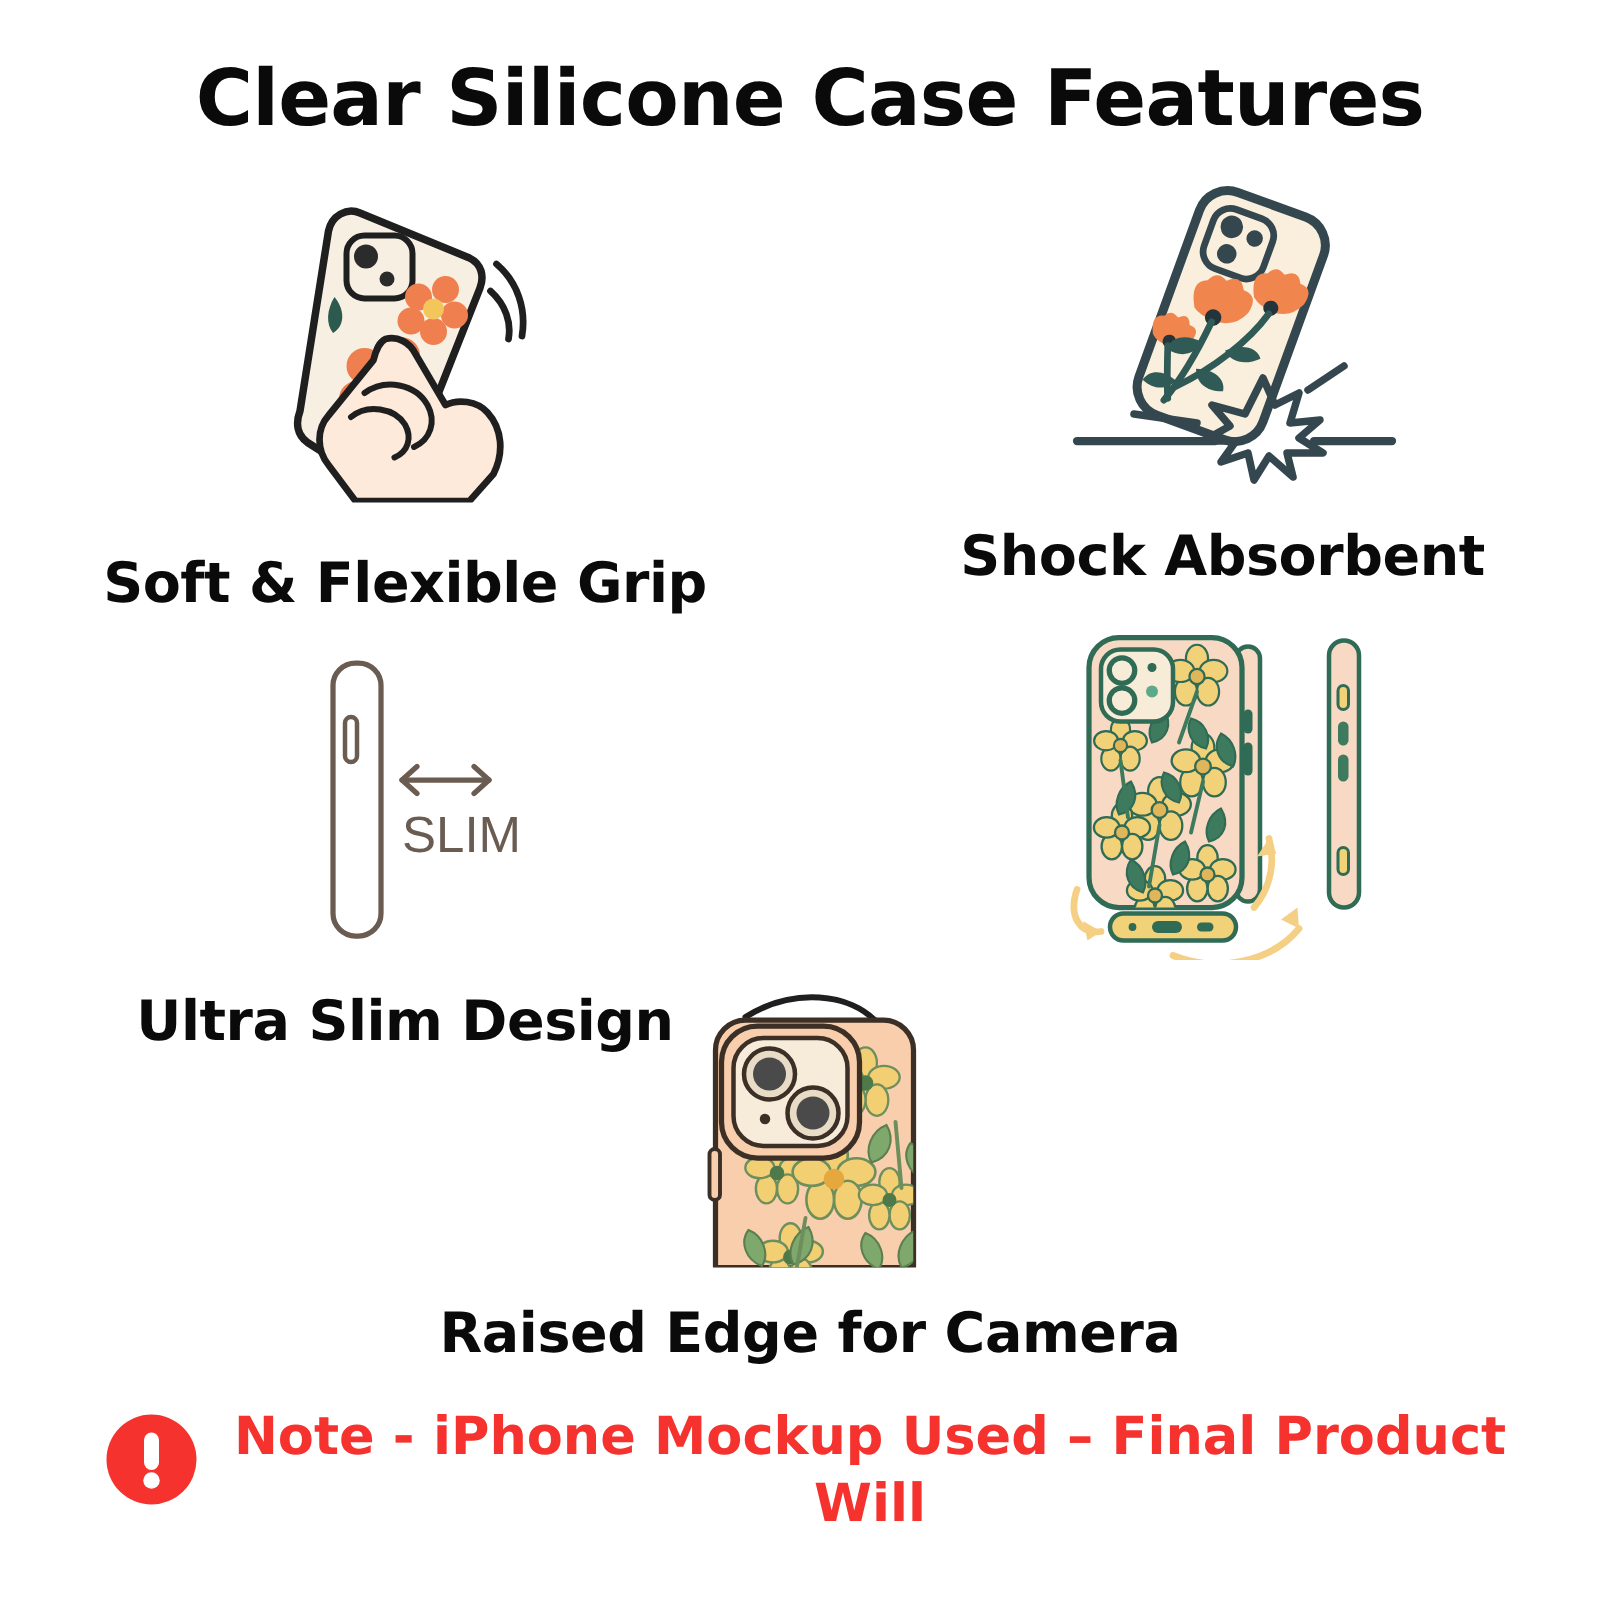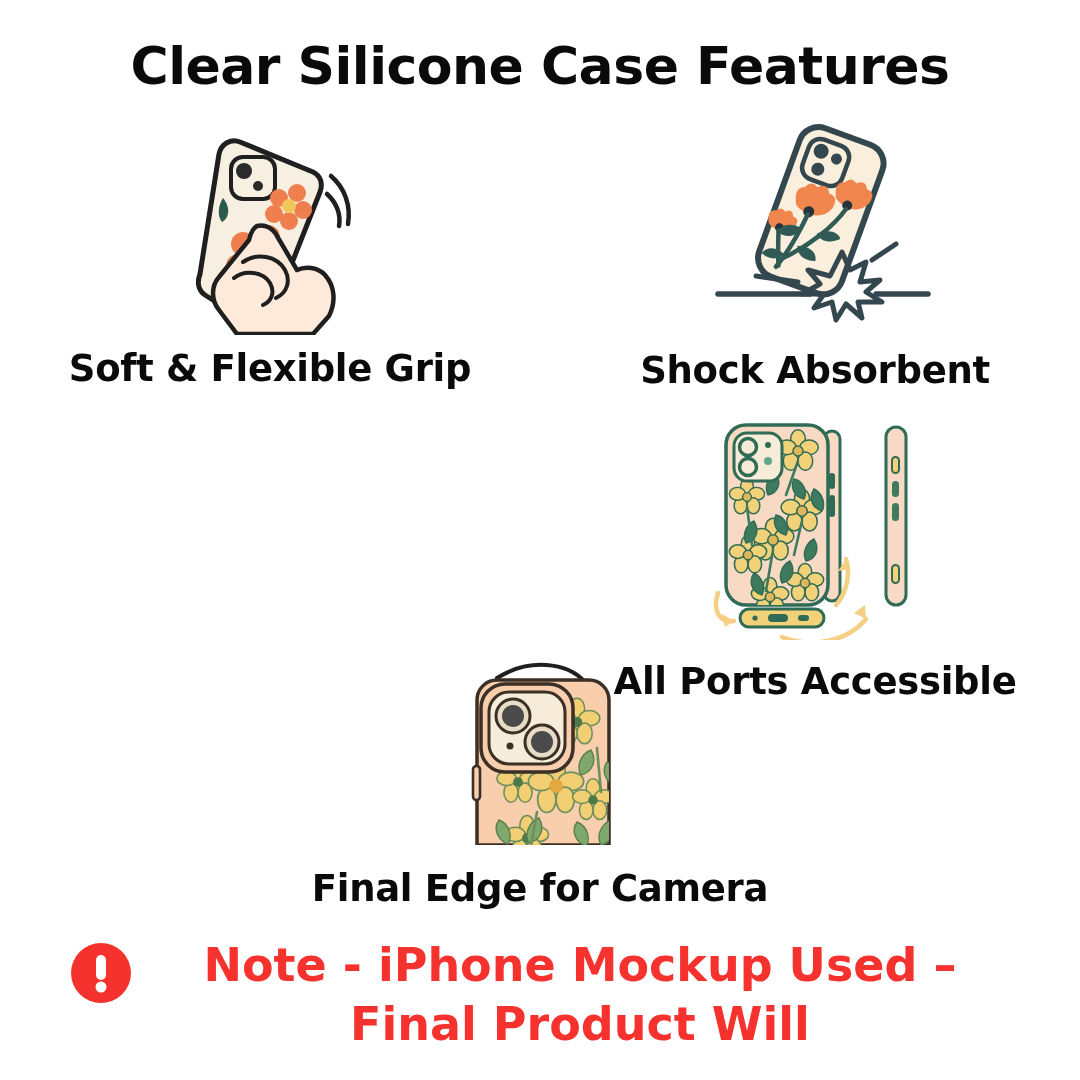--- a/index.html
+++ b/index.html
@@ -62,21 +62,21 @@
   #cell-slim      { left: 20px;  top: 420px; width: 500px; }
   #cell-ports     { left: 565px; top: 415px; width: 500px; }
   #cell-camera    { left: 255px; top: 660px; width: 570px; }
 
   #cell-grip   .feature-art   { height: 215px; }
   #cell-shock  .feature-art   { height: 210px; }
   #cell-slim   .feature-art   { height: 215px; }
   #cell-ports  .feature-art   { height: 225px; }
   #cell-camera .feature-art   { height: 185px; }
 
-  #cell-grip   .feature-label { margin-top: 12px; }
+  #cell-grip   .feature-label { margin-top: 32px; }
   #cell-shock  .feature-label { margin-top: 19px; }
   #cell-slim   .feature-label { margin-top: 24px; }
   #cell-ports  .feature-label { margin-top: 20px; }
   #cell-camera .feature-label { margin-top: 22px; }
 
   
   #note {
     position: absolute;
     left: 0;
     top: 936px;
@@ -88,21 +88,21 @@
     padding: 0 40px;
     box-sizing: border-box;
   }
   #note-icon {
     flex: 0 0 auto;
     margin-top: 6px;
   }
   #note-text {
     max-width: 860px;
     text-align: center;
-    font-size: 46px;
+    font-size: 35px;
     font-weight: 700;
     line-height: 1.28;
     color: #f5322e;
     font-family: "DejaVu Sans", sans-serif;
   }
   #note-line2 { display: block; }
   .note-line { display: block; }
 </style>
 </head>
 <body>
@@ -197,20 +197,38 @@
 
         <line x1="28" y1="174" x2="120" y2="174" stroke="#34474f" stroke-width="5.5" stroke-linecap="round"></line>
         <line x1="186" y1="174" x2="238" y2="174" stroke="#34474f" stroke-width="5.5" stroke-linecap="round"></line>
         <line x1="66" y1="156" x2="108" y2="162" stroke="#34474f" stroke-width="5" stroke-linecap="round"></line>
         <line x1="182" y1="140" x2="206" y2="124" stroke="#34474f" stroke-width="5" stroke-linecap="round"></line>
       </svg>
     </div>
     <div class="feature-label">Shock Absorbent</div>
   </div>
 
+  <div class="feature" id="cell-slim">
+    <div class="feature-art">
+      <svg width="260" height="215" viewBox="0 0 260 215">
+
+        <rect x="82" y="22" width="32" height="182" rx="15" fill="#ffffff" stroke="#6b5c52" stroke-width="3.5"></rect>
+        <rect x="90" y="58" width="8" height="30" rx="4" fill="#ffffff" stroke="#6b5c52" stroke-width="3"></rect>
+
+        <g stroke="#6b5c52" stroke-width="3.5" fill="none" stroke-linecap="round" stroke-linejoin="round">
+          <line x1="128" y1="100" x2="186" y2="100"></line>
+          <polyline points="138,91 128,100 138,109"></polyline>
+          <polyline points="176,91 186,100 176,109"></polyline>
+        </g>
+
+        <text x="128" y="148" font-family="Liberation Sans, sans-serif" font-size="34" fill="#6b5c52">SLIM</text>
+      </svg>
+    </div>
+    <div class="feature-label">Ultra Slim Design</div>
+  </div>
 
   <div class="feature" id="cell-ports">
     <div class="feature-art">
       <svg width="250" height="225" viewBox="0 0 250 225">
         <defs>
           <clipPath id="caseclip">
             <rect x="36" y="10" width="102" height="180" rx="20"></rect>
           </clipPath>
         </defs>
 
@@ -335,21 +353,20 @@
           <path d="M146 190 C158 176 160 158 156 144"></path>
           <path d="M92 222 C122 234 158 226 176 204"></path>
         </g>
         <g fill="#f5cf83">
           <path d="M44 206 l-12 -7 l3 13 Z"></path>
           <path d="M156 144 l-8 12 l13 -2 Z"></path>
           <path d="M176 204 l-1 -14 l-11 8 Z"></path>
         </g>
       </svg>
     </div>
-    <div class="feature-label">All Ports Accessible</div>
   </div>
 
   <div class="feature" id="cell-camera">
     <div class="feature-art">
       <svg width="230" height="185" viewBox="0 0 230 185">
         <defs>
           <clipPath id="camclip">
             <path d="M52 38 C52 28 60 20 70 20 L166 20 C176 20 184 28 184 38 L184 185 L52 185 Z"></path>
           </clipPath>
         </defs>
@@ -433,21 +450,21 @@
         <rect x="64" y="32" width="76" height="72" rx="20" fill="#f6ecd9" stroke="#3b2f26" stroke-width="3"></rect>
         <circle cx="88" cy="56" r="17" fill="#e8dcc6" stroke="#3b2f26" stroke-width="3"></circle>
         <circle cx="88" cy="56" r="11" fill="#4a4a4a"></circle>
         <circle cx="117" cy="82" r="17" fill="#e8dcc6" stroke="#3b2f26" stroke-width="3"></circle>
         <circle cx="117" cy="82" r="11" fill="#4a4a4a"></circle>
         <circle cx="85" cy="86" r="3.5" fill="#3b2f26"></circle>
 
         <rect x="48" y="106" width="7" height="34" rx="3.5" fill="#f8ceac" stroke="#3b2f26" stroke-width="2.6"></rect>
       </svg>
     </div>
-    <div class="feature-label">Final Edge for Camera</div>
+    <div class="feature-label">Raised Edge for Camera</div>
   </div>
 
   <div id="note">
     <span id="note-icon">
       <svg width="62" height="62" viewBox="0 0 62 62">
         <circle cx="31" cy="31" r="30" fill="#f5322e"></circle>
         <rect x="26" y="13" width="10" height="25" rx="5" fill="#ffffff"></rect>
         <circle cx="31" cy="45" r="5.5" fill="#ffffff"></circle>
       </svg>
     </span>

